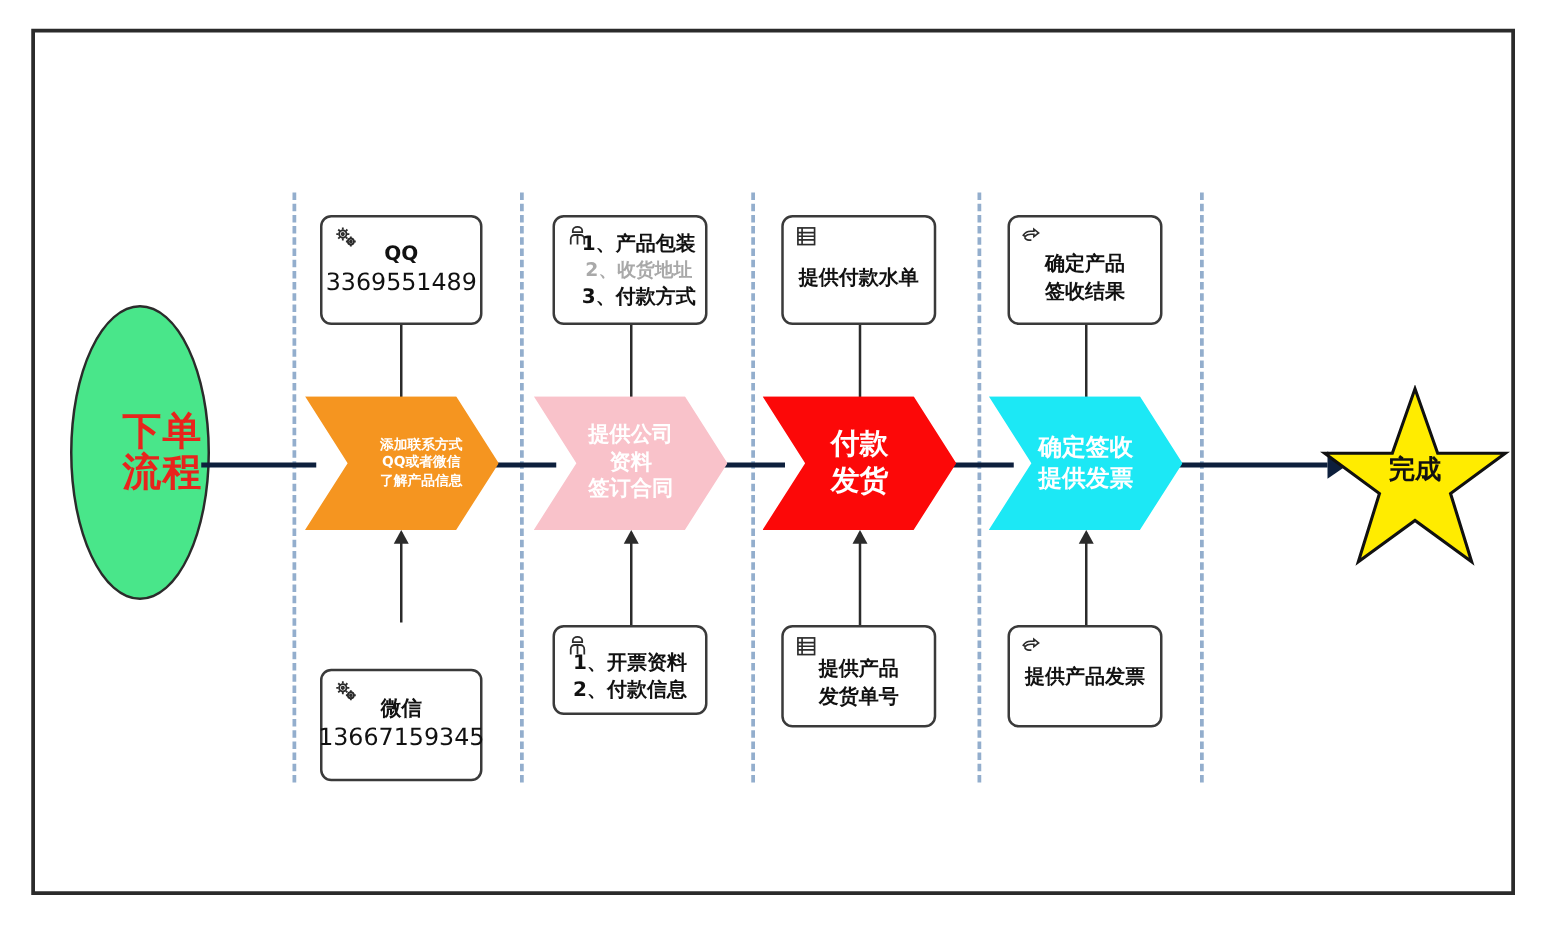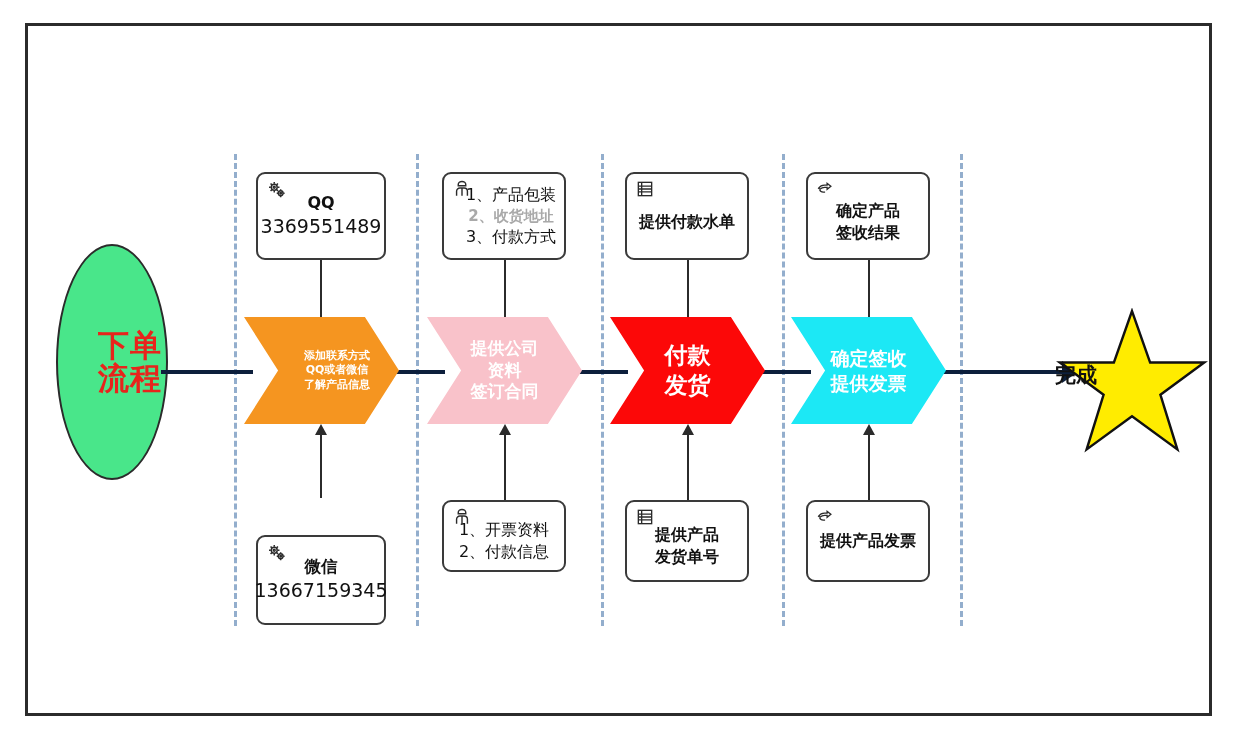--- a/index.html
+++ b/index.html
@@ -10,28 +10,28 @@
   .box{position:absolute;border:2.2px solid #3a3a3a;border-radius:9px;background:#fff;box-sizing:border-box;
        display:flex;flex-direction:column;align-items:center;justify-content:center;}
   .box .lines{text-align:center;line-height:1.35;}
   .bx-ico{position:absolute;left:8px;top:5px;width:24px;height:24px;color:#2b2b2b;}
   .bx-ico svg{display:block;}
   .t-title{font-weight:bold;font-size:16px;color:#111;}
   .t-num{font-size:19px;color:#111;}
   .t-cn{font-size:16.5px;color:#111;font-weight:600;}
   .t-cn-b{font-size:16px;color:#111;font-weight:bold;}
   .t-cn-gray{font-size:15px;color:#a9a9a9;font-weight:600;}
-  .t-list{font-size:16px;color:#111;font-weight:normal;}
+  .t-list{font-size:16px;color:#111;font-weight:bold;}
   .chev{position:absolute;display:flex;align-items:center;justify-content:center;text-align:center;
         clip-path:polygon(0% 0%,78% 0%,100% 50%,78% 100%,0% 100%,22% 50%);}
   .chev span{color:#fff;font-weight:bold;line-height:1.28;display:block;}
   .ellipse{position:absolute;border-radius:50%;background:#49e68a;border:2px solid #2b2b2b;
            display:flex;align-items:center;justify-content:center;}
   .ellipse span{color:#e8241c;font-weight:bold;font-size:31px;line-height:1.06;text-align:center;letter-spacing:1px;padding-left:36px;}
-  .star{position:absolute;display:flex;align-items:center;}
+  .star{position:absolute;display:flex;align-items:center;justify-content:center;}
   .star .starlabel{position:absolute;color:#111;font-weight:bold;font-size:21px;top:46%;transform:translateY(-50%);}
   .vline{position:absolute;width:2px;background:#2b2b2b;}
   .vhead{position:absolute;width:0;height:0;border-left:6px solid transparent;border-right:6px solid transparent;}
   .vhead.down{border-top:11px solid #2b2b2b;}
   .vhead.up{border-bottom:11px solid #2b2b2b;}
   .hline{position:absolute;height:4px;background:#0d1f3c;}
   .hhead{position:absolute;width:0;height:0;border-top:11px solid transparent;border-bottom:11px solid transparent;border-left:16px solid #0d1f3c;}
 </style>
 </head>
 <body>

